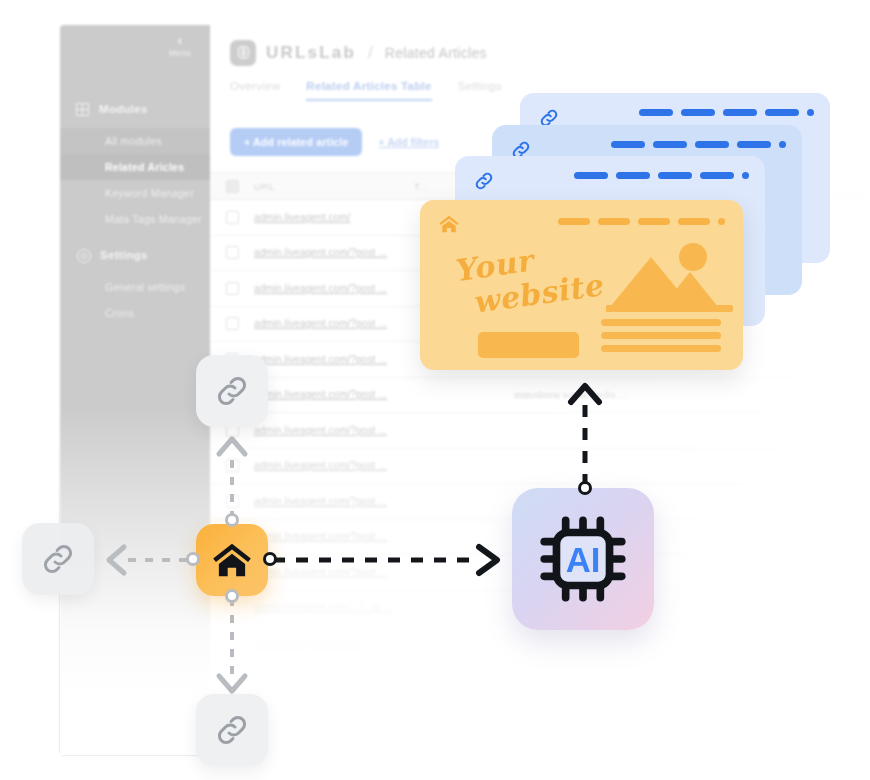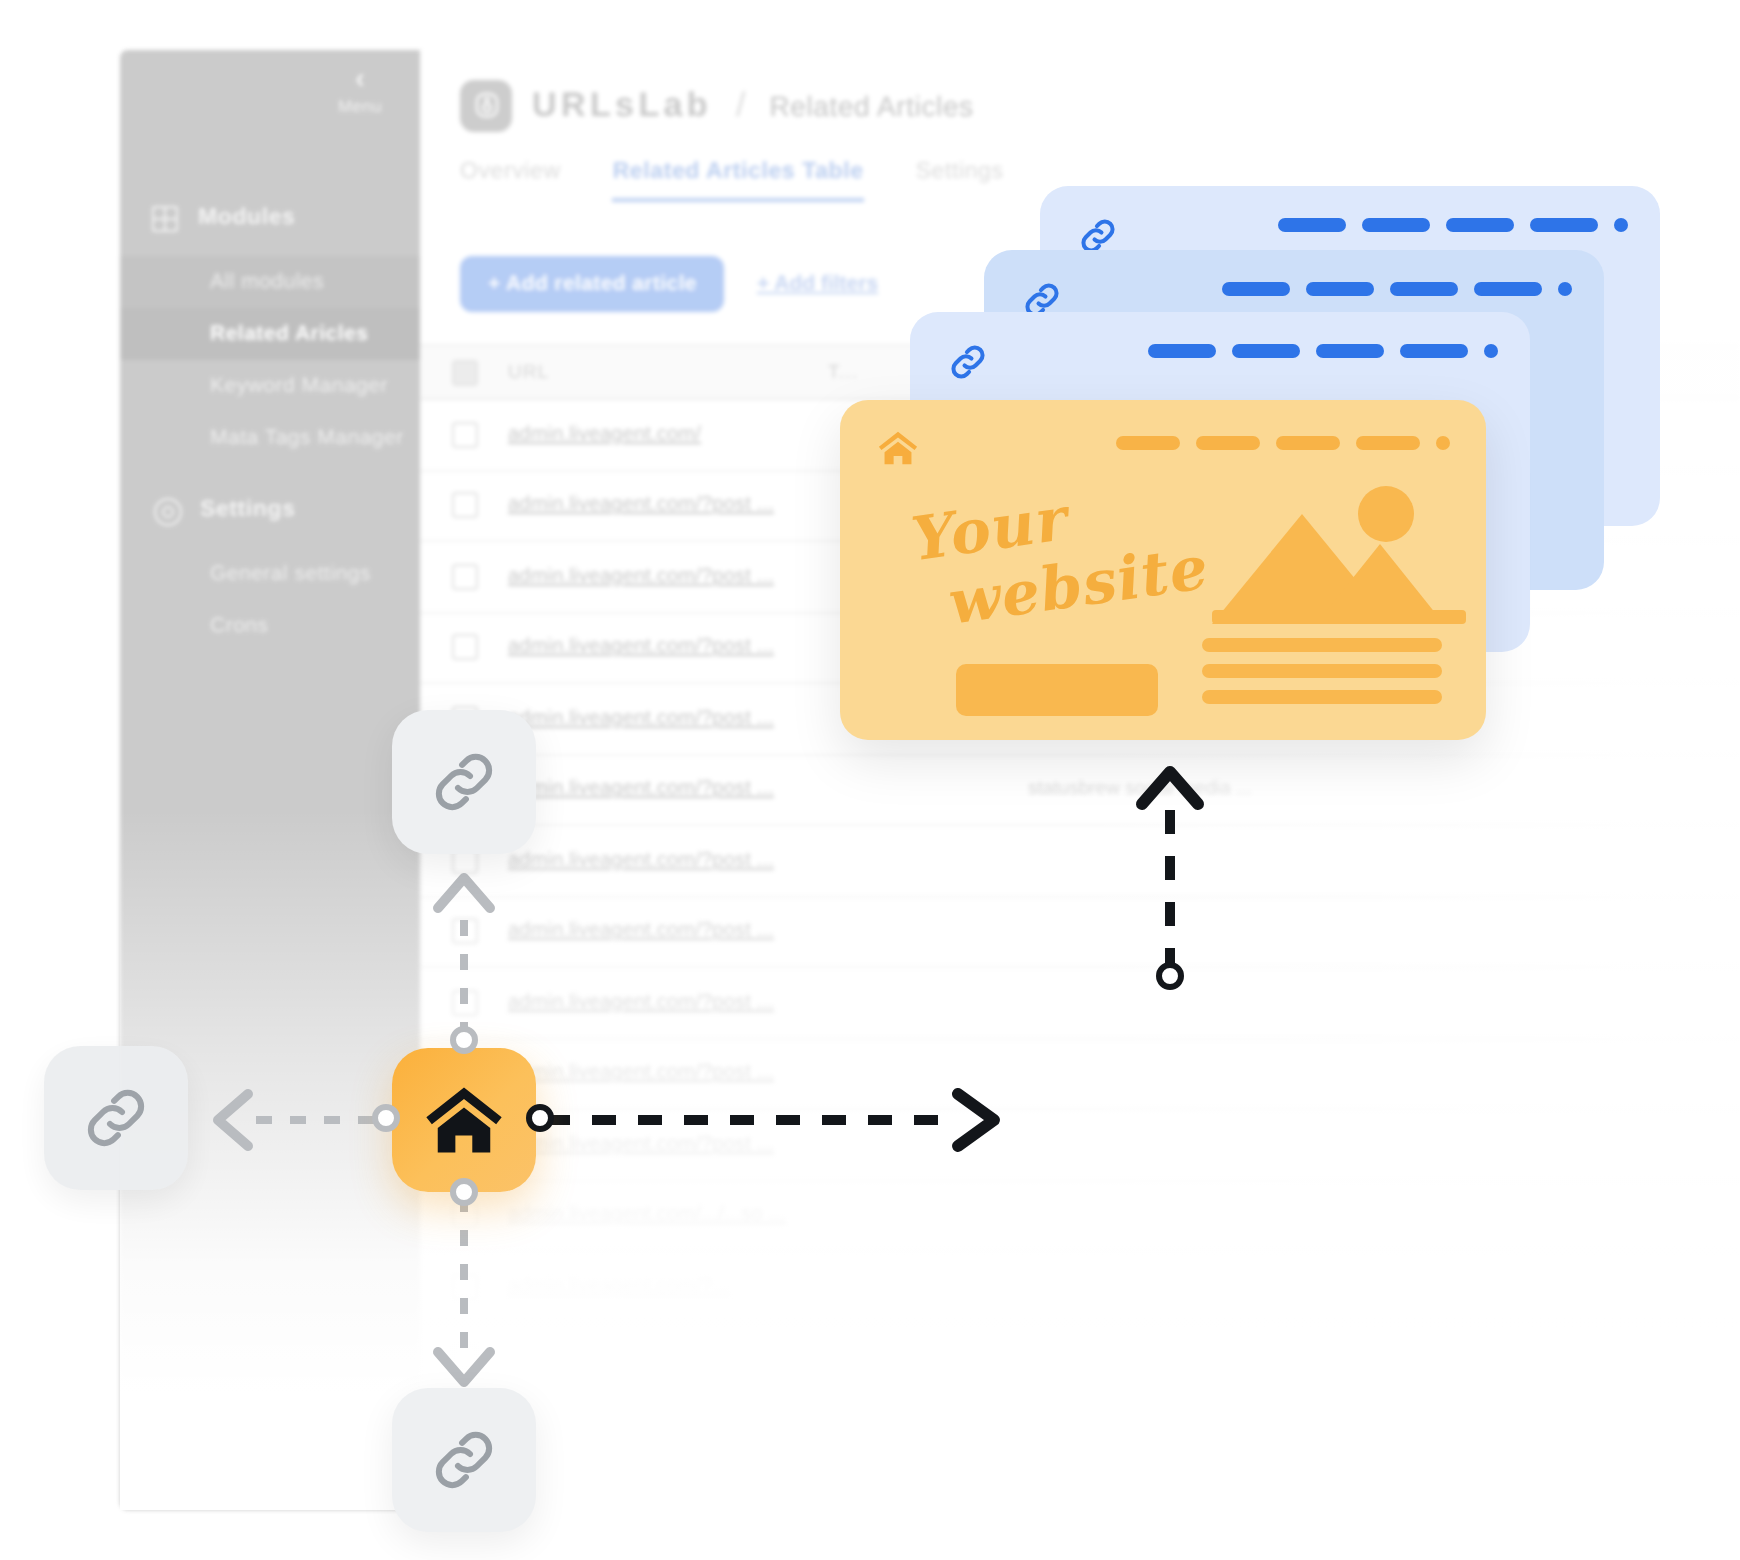--- a/index.html
+++ b/index.html
@@ -518,16 +518,36 @@
         <path d="M12 1.6 1.1 10.2l1.6 2L12 4.9l9.3 7.3 1.6-2z"></path>
         <path d="M12 7.4 4.4 13.3V20.4h5.1v-4.9h4.9v4.9h5.2V13.3z"></path>
       </svg>
     </div>
 
     <div class="node" style="left:225px;top:513px;"></div>
     <div class="node" style="left:225px;top:589px;"></div>
     <div class="node" style="left:186px;top:552px;"></div>
     <div class="node black" style="left:263px;top:552px;background:#fff;border-color:#13161a;"></div>
 
+    <div class="badge ai" style="left:512px;top:488px;">
+      <svg width="102" height="102" viewBox="0 0 100 100">
+        <g stroke="#111418" stroke-width="7.5" stroke-linecap="round">
+          <line x1="33" y1="12" x2="33" y2="26"></line>
+          <line x1="50" y1="12" x2="50" y2="26"></line>
+          <line x1="67" y1="12" x2="67" y2="26"></line>
+          <line x1="33" y1="74" x2="33" y2="88"></line>
+          <line x1="50" y1="74" x2="50" y2="88"></line>
+          <line x1="67" y1="74" x2="67" y2="88"></line>
+          <line x1="12" y1="33" x2="26" y2="33"></line>
+          <line x1="12" y1="50" x2="26" y2="50"></line>
+          <line x1="12" y1="67" x2="26" y2="67"></line>
+          <line x1="74" y1="33" x2="88" y2="33"></line>
+          <line x1="74" y1="50" x2="88" y2="50"></line>
+          <line x1="74" y1="67" x2="88" y2="67"></line>
+        </g>
+        <rect x="24" y="24" width="52" height="52" rx="11" fill="#dfe3f7" stroke="#111418" stroke-width="7.5"></rect>
+        <text x="50" y="63" text-anchor="middle" font-family="'Liberation Sans',sans-serif" font-size="34" font-weight="700" fill="#3b82f6">AI</text>
+      </svg>
+    </div>
     <div class="node black" style="left:578px;top:481px;"></div>
 
   </div>
 </div>
 
 </body></html>

